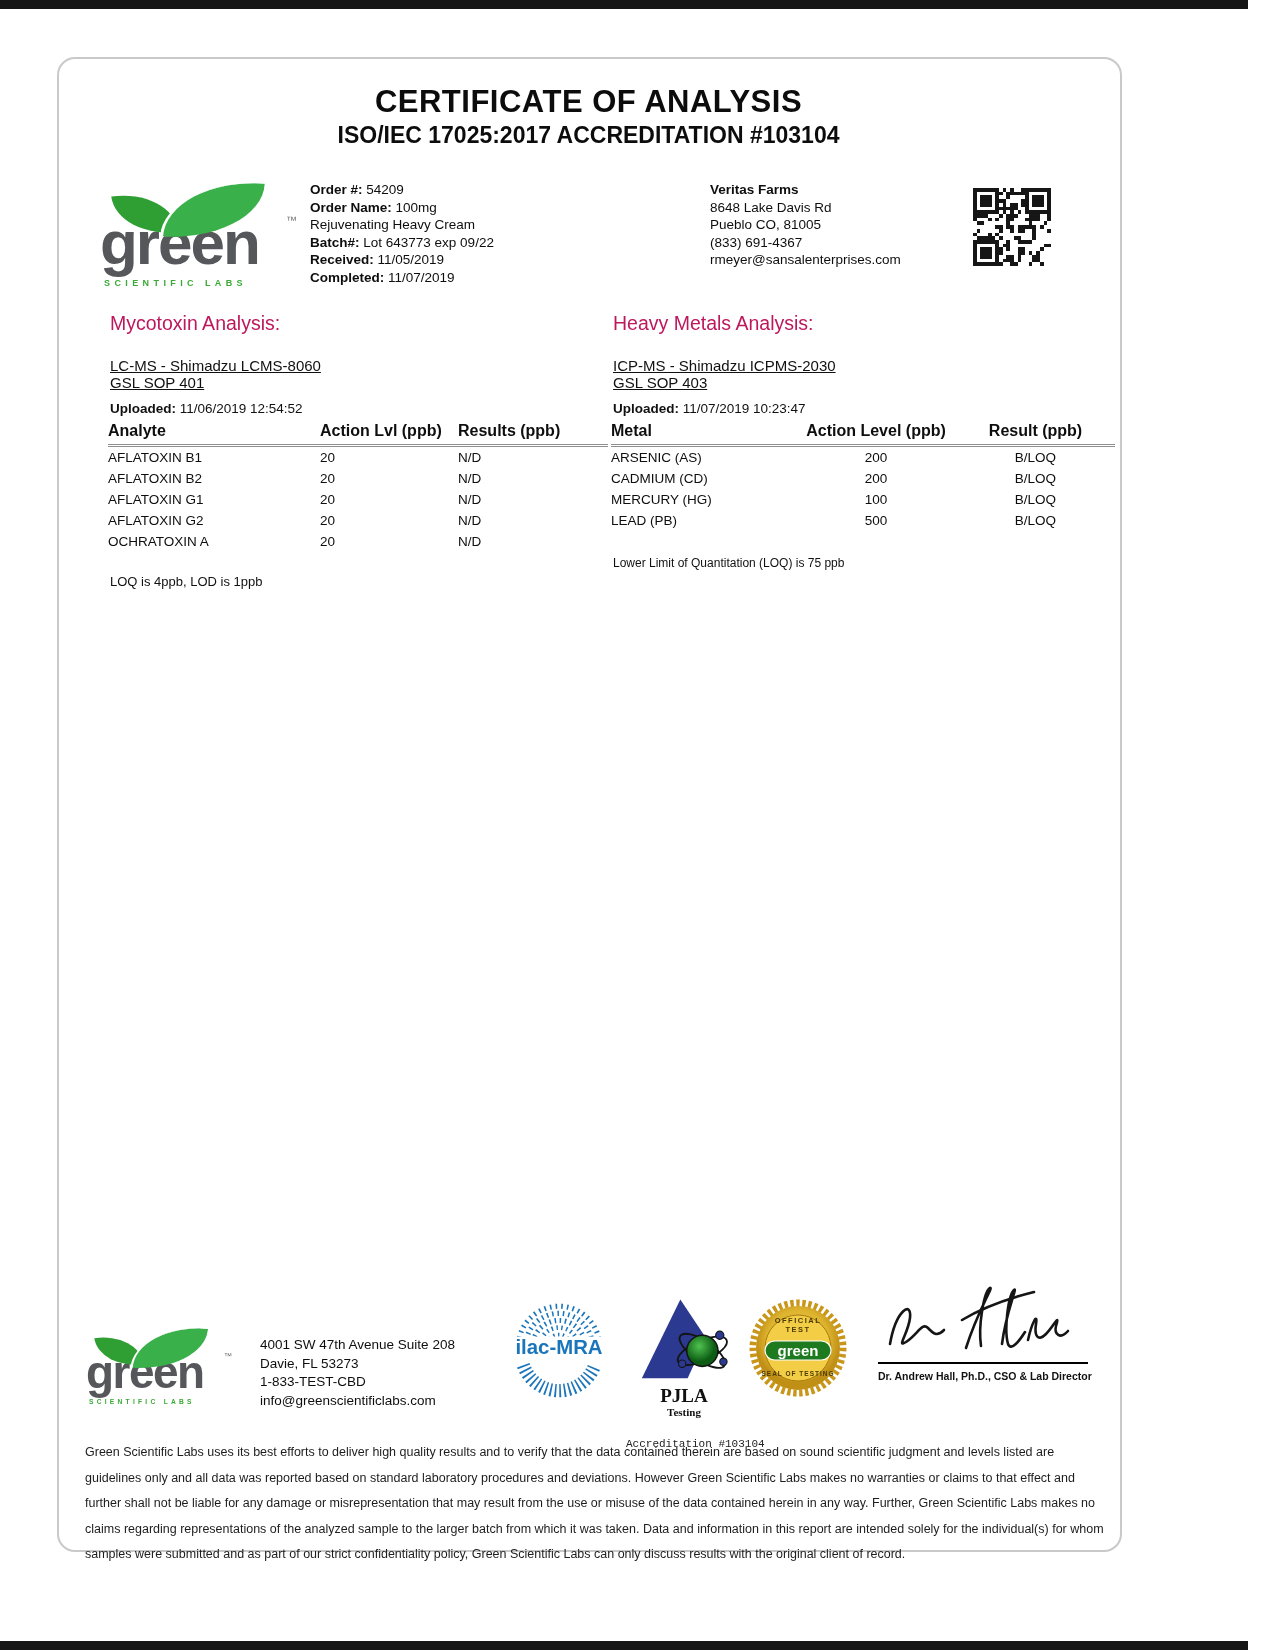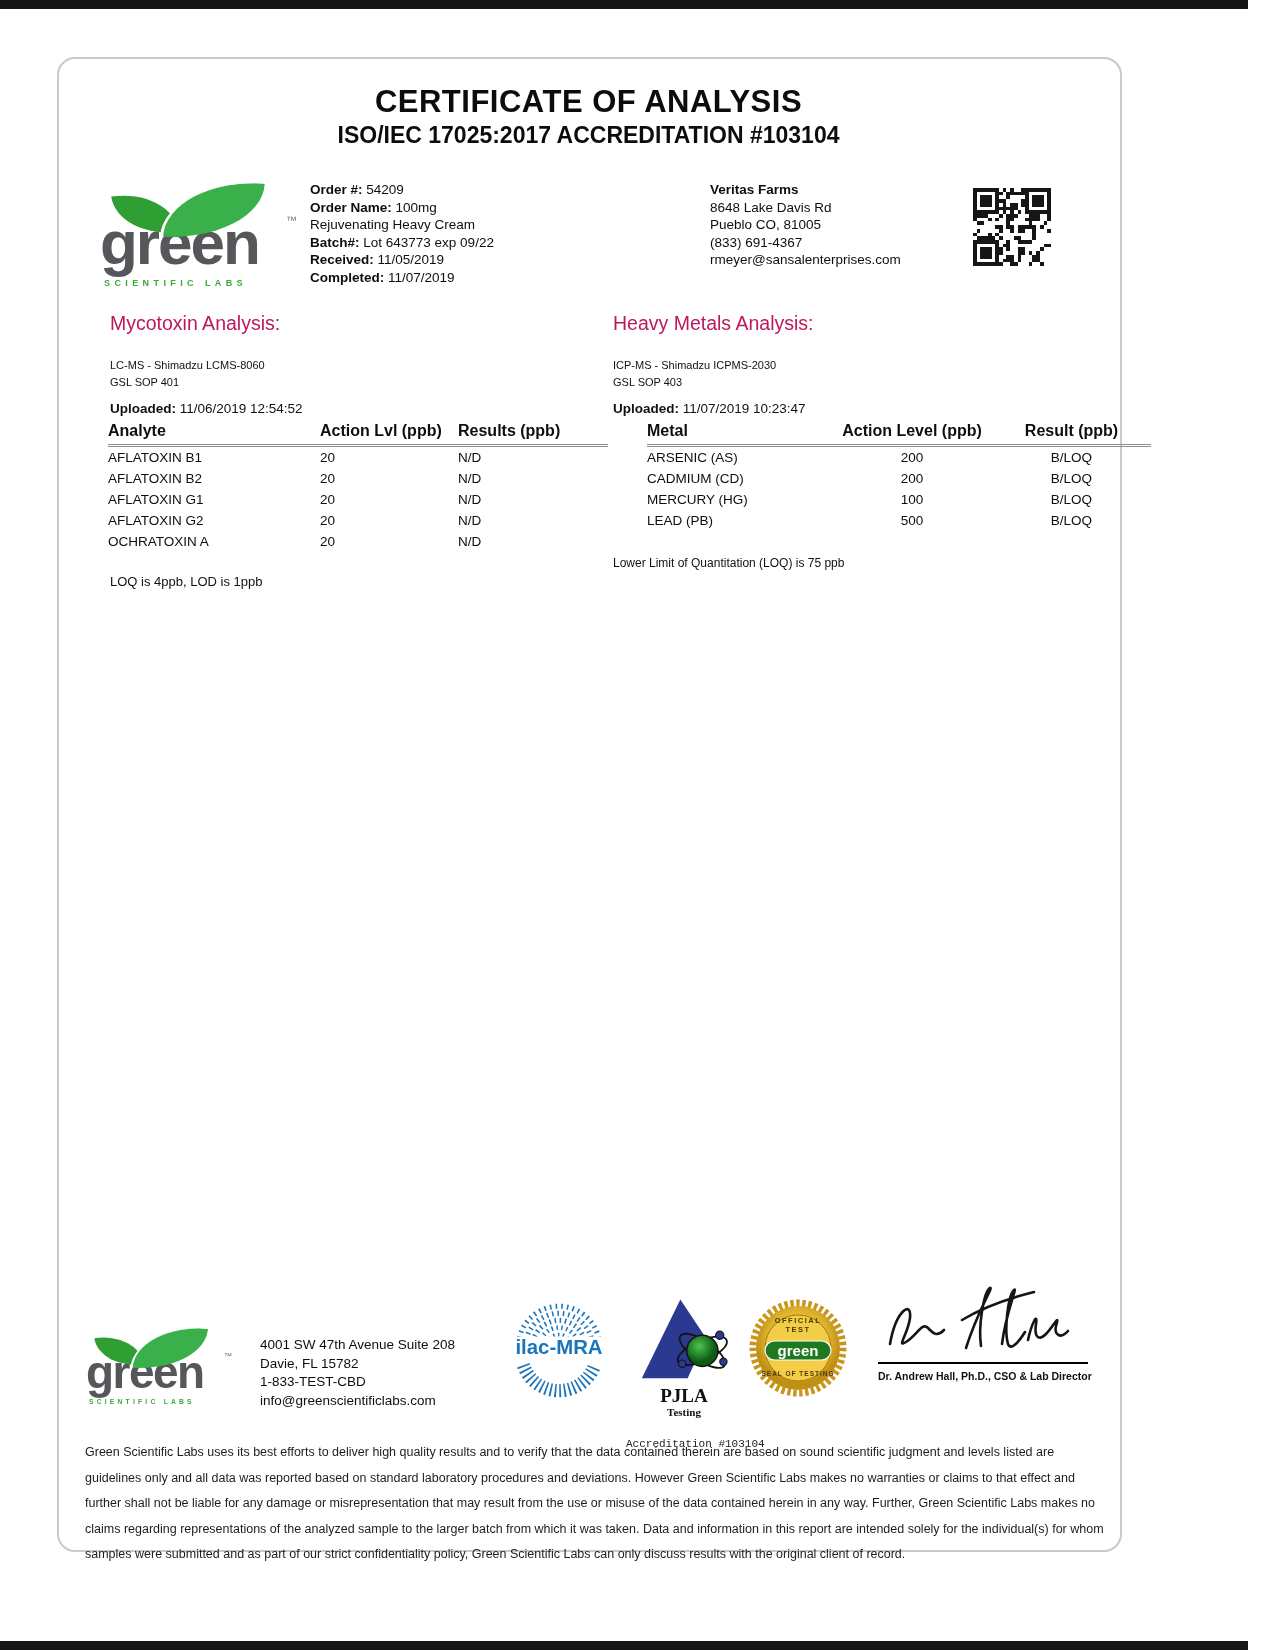--- a/index.html
+++ b/index.html
@@ -30,31 +30,31 @@
   .gtag{position:absolute;left:4px;top:98px;font-size:9px;font-weight:bold;
         color:#3aaa35;letter-spacing:4.4px;white-space:nowrap;}
 
   .infoblock{position:absolute;font-size:13.5px;line-height:17.5px;color:#0e0e0e;}
   .order{left:310px;top:181px;} .client{left:710px;top:181px;}
 
   .qr{position:absolute;left:973px;top:188px;width:78px;height:78px;}
   .qr svg{width:78px;height:78px;display:block;}
 
   .sec-h{position:absolute;font-size:19.5px;font-weight:normal;color:#be185d;}
-  .method{position:absolute;font-size:11px;line-height:17px;}
+  .method{position:absolute;font-size:15px;line-height:17px;text-decoration:underline;}
   .uploaded{position:absolute;font-size:13.5px;}
 
   .tbl{position:absolute;color:#0e0e0e;}
   .tbl .hd{display:flex;font-weight:bold;font-size:16px;padding-bottom:4px;
            border-bottom:3px double #8f8f8f;}
   .tbl .r{display:flex;height:21px;align-items:center;font-size:13.5px;}
   .tbl .r:first-of-type{margin-top:2px;}
   .myco{left:108px;top:422px;width:500px;}
   .myco .c1{width:212px;} .myco .c2{width:138px;} .myco .c3{width:150px;}
-  .hm{left:647px;top:422px;width:504px;}
+  .hm{left:611px;top:422px;width:504px;}
   .hm .c1{width:185px;} .hm .c2{width:160px;text-align:center;} .hm .c3{width:159px;text-align:center;}
   .note1{position:absolute;left:110px;top:574px;font-size:13px;}
   .note2{position:absolute;left:613px;top:556px;font-size:12px;}
 
   
   .fcontact{left:260px;top:1336px;font-size:13.5px;line-height:18.5px;}
   .ilac{position:absolute;left:503px;top:1294px;width:112px;height:116px;}
   .pjla{position:absolute;left:626px;top:1294px;width:116px;text-align:center;}
   .pjla-name{font-family:"Liberation Serif",serif;font-weight:bold;font-size:19px;line-height:1.05;}
   .pjla-sub{font-family:"Liberation Serif",serif;font-weight:bold;font-size:11px;}
@@ -410,21 +410,21 @@
   <div class="glogo ftr">
     <div class="leaf leaf-l"></div>
     <div class="leaf leaf-r"></div>
     <div class="gname">green</div>
     <div class="gtm">™</div>
     <div class="gtag">SCIENTIFIC LABS</div>
   </div>
 
   <div class="infoblock fcontact">
     <div>4001 SW 47th Avenue Suite 208</div>
-    <div>Davie, FL 15782</div>
+    <div>Davie, FL 53273</div>
     <div>1-833-TEST-CBD</div>
     <div>info@greenscientificlabs.com</div>
   </div>
 
   <div class="ilac">
     <svg viewBox="0 0 110 116">
       <defs>
           <clipPath id="topc">
             <rect x="0" y="0" width="110" height="42"></rect>
           </clipPath>

